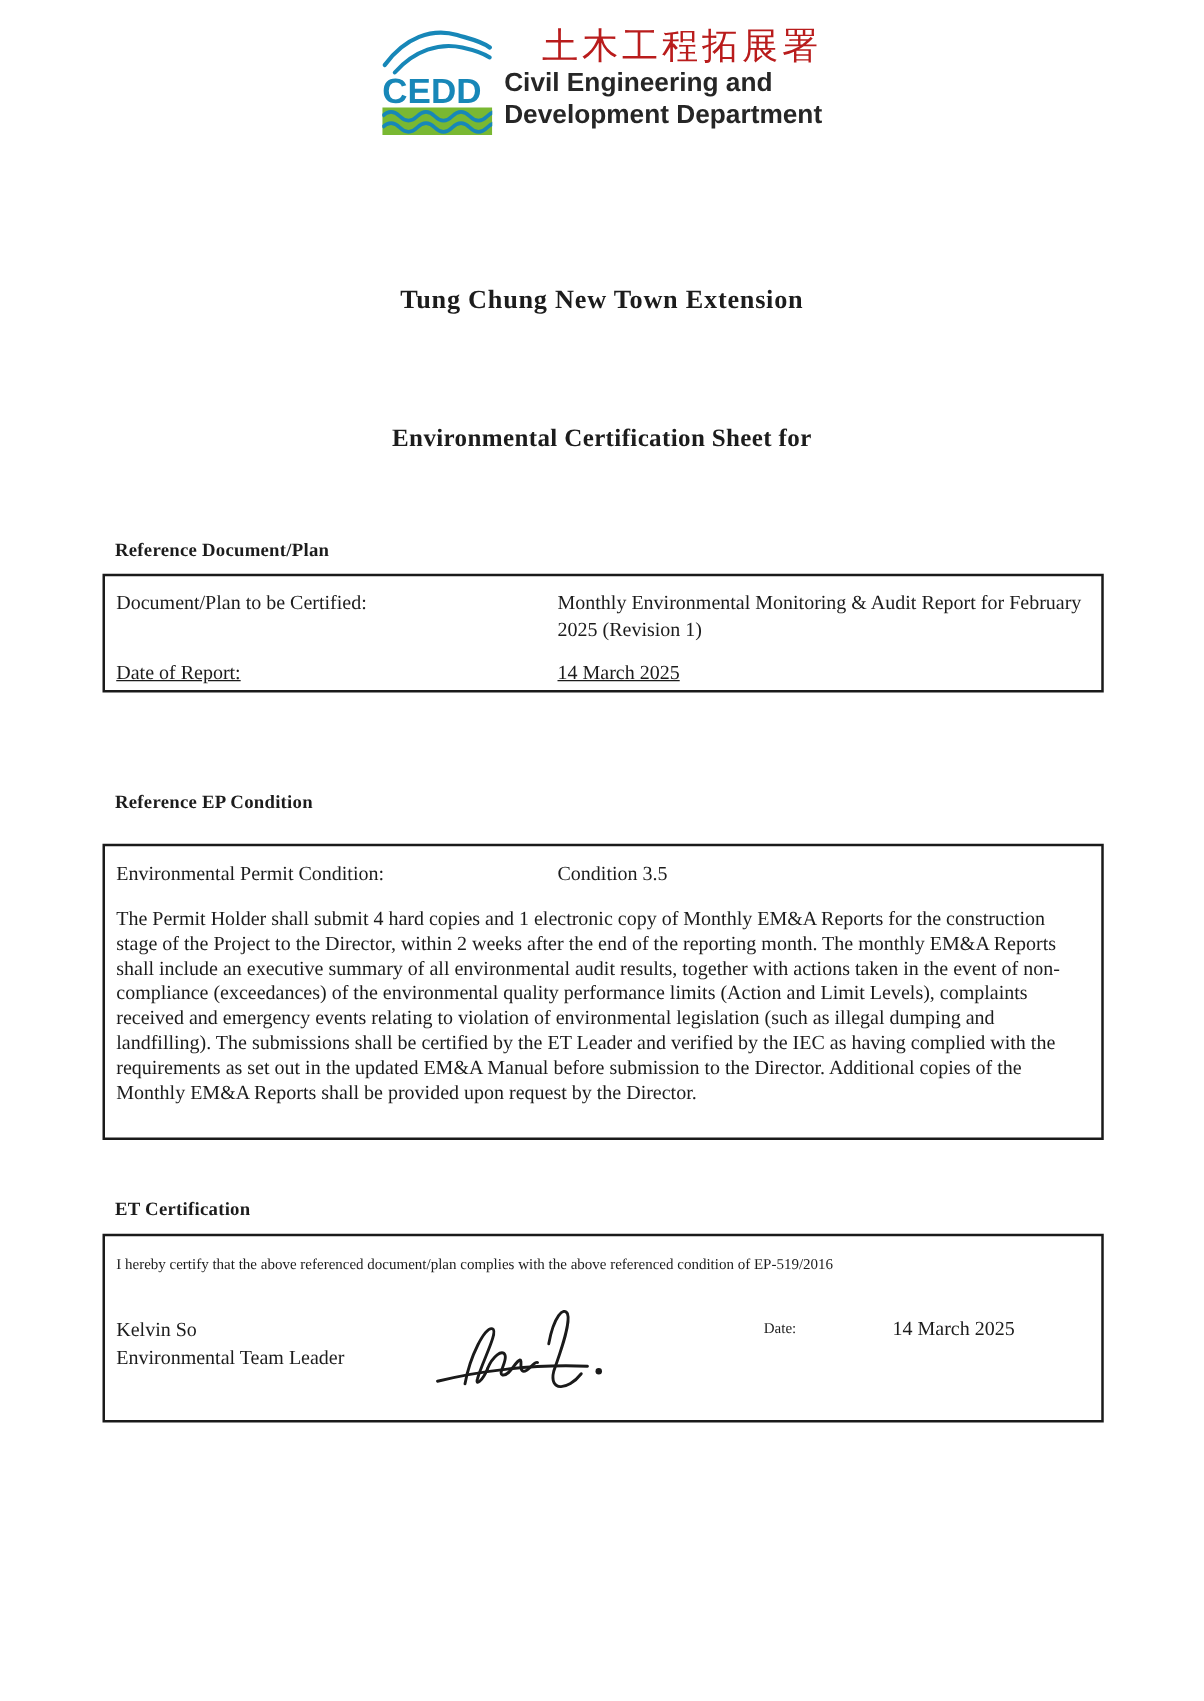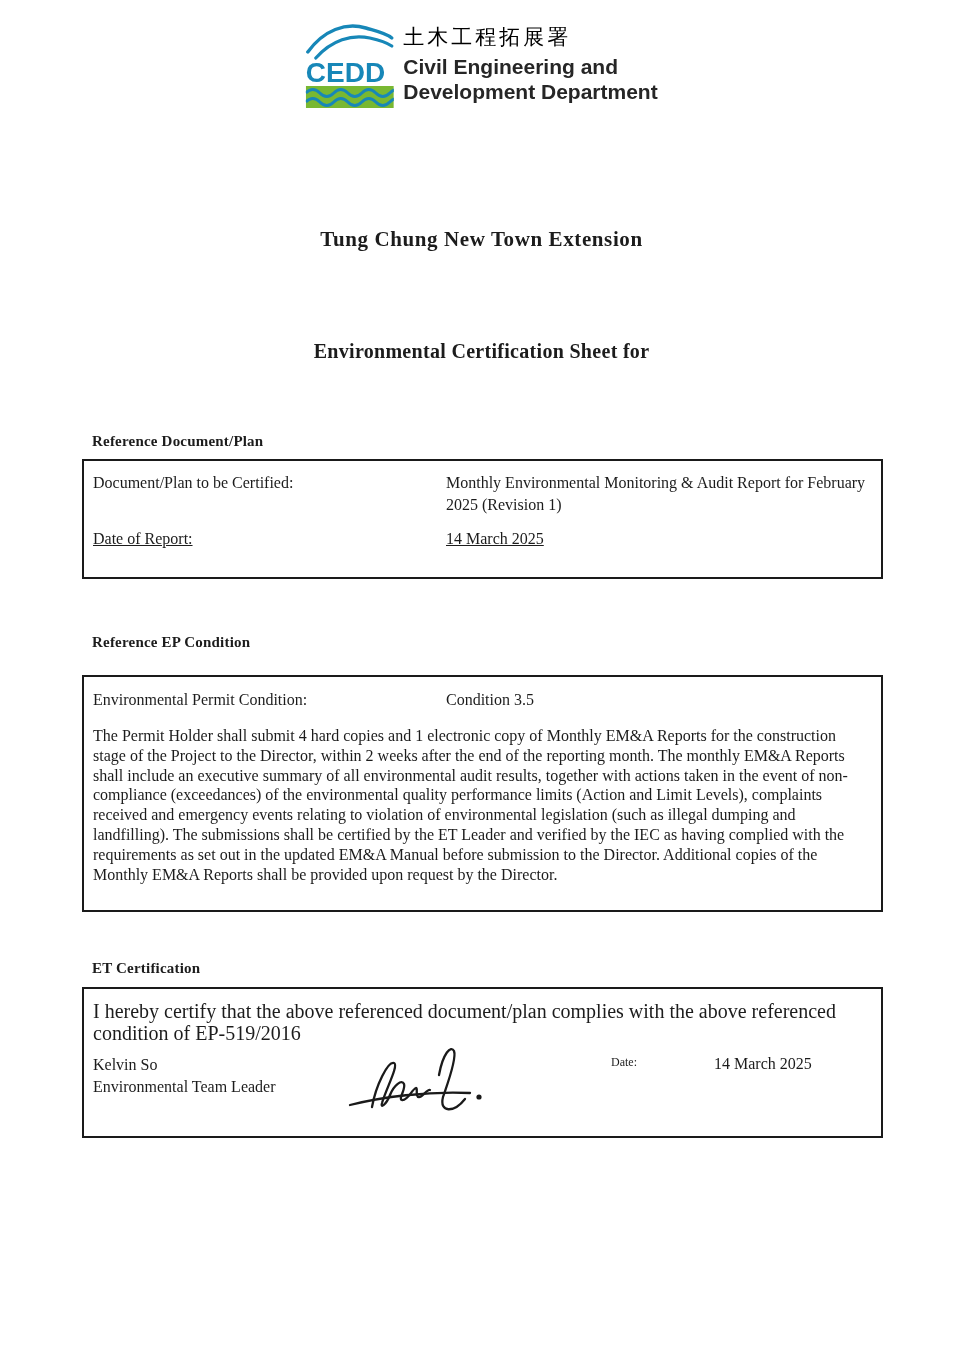--- a/index.html
+++ b/index.html
@@ -12,22 +12,22 @@
     overflow:hidden;
   }
   
   .logo-block{
     position:absolute;top:20px;left:50%;transform:translateX(-50%);
     display:flex;align-items:flex-start;
   }
   .logo-mark{width:88px;height:92px;margin-right:10px;}
   .logo-text{font-family:"Liberation Sans", sans-serif;}
   .logo-cn{
-    font-size:21px;color:#000000;letter-spacing:3px;
-    line-height:34px;white-space:nowrap;
+    font-size:29px;color:#b91c1c;letter-spacing:3px;
+    line-height:34px;white-space:nowrap;text-align:right;
   }
   .logo-en{
     font-size:21px;font-weight:bold;color:#262626;
     line-height:25px;white-space:nowrap;
   }
   
   .title-project{
     position:absolute;top:227px;left:0;width:100%;
     text-align:center;font-size:21px;font-weight:bold;
     letter-spacing:0.6px;
@@ -43,35 +43,35 @@
     font-size:15px;font-weight:bold;letter-spacing:0.2px;
   }
   .h-refdoc{top:433px;}
   .h-refep{top:634px;}
   .h-etcert{top:960px;}
   .box{
     position:absolute;left:82px;width:801px;
     border:2px solid #1a1a1a;box-sizing:border-box;
     background:#ffffff;
   }
-  .box-refdoc{top:459px;height:120px;padding:11px 9px;}
+  .box-refdoc{top:459px;height:95px;padding:11px 9px;}
   .box-refep {top:659px;height:237px;padding:12px 9px;margin-top:16px;}
   .box-etcert{top:987px;height:151px;}
   .kv-row{display:flex;font-size:16px;line-height:22px;}
   .kv-label{flex:0 0 353px;}
   .kv-value{flex:1 1 auto;padding-right:6px;}
   .row-gap{margin-top:12px;text-decoration:underline;}
   .ep-body{
     margin-top:15px;font-size:16px;line-height:19.8px;
     padding-right:6px;
   }
   
   .cert-statement{
     position:absolute;top:11px;left:9px;right:10px;
-    font-size:20px;line-height:22px;
+    font-size:12px;line-height:22px;
   }
   .cert-name{
     position:absolute;top:65px;left:9px;
     font-size:16px;line-height:22px;
   }
   .cert-signature{position:absolute;top:48px;left:258px;}
   .cert-date-label{position:absolute;top:66px;left:527px;font-size:12px;}
   .cert-date-value{position:absolute;top:66px;left:630px;font-size:16px;}
 </style>
 </head>

